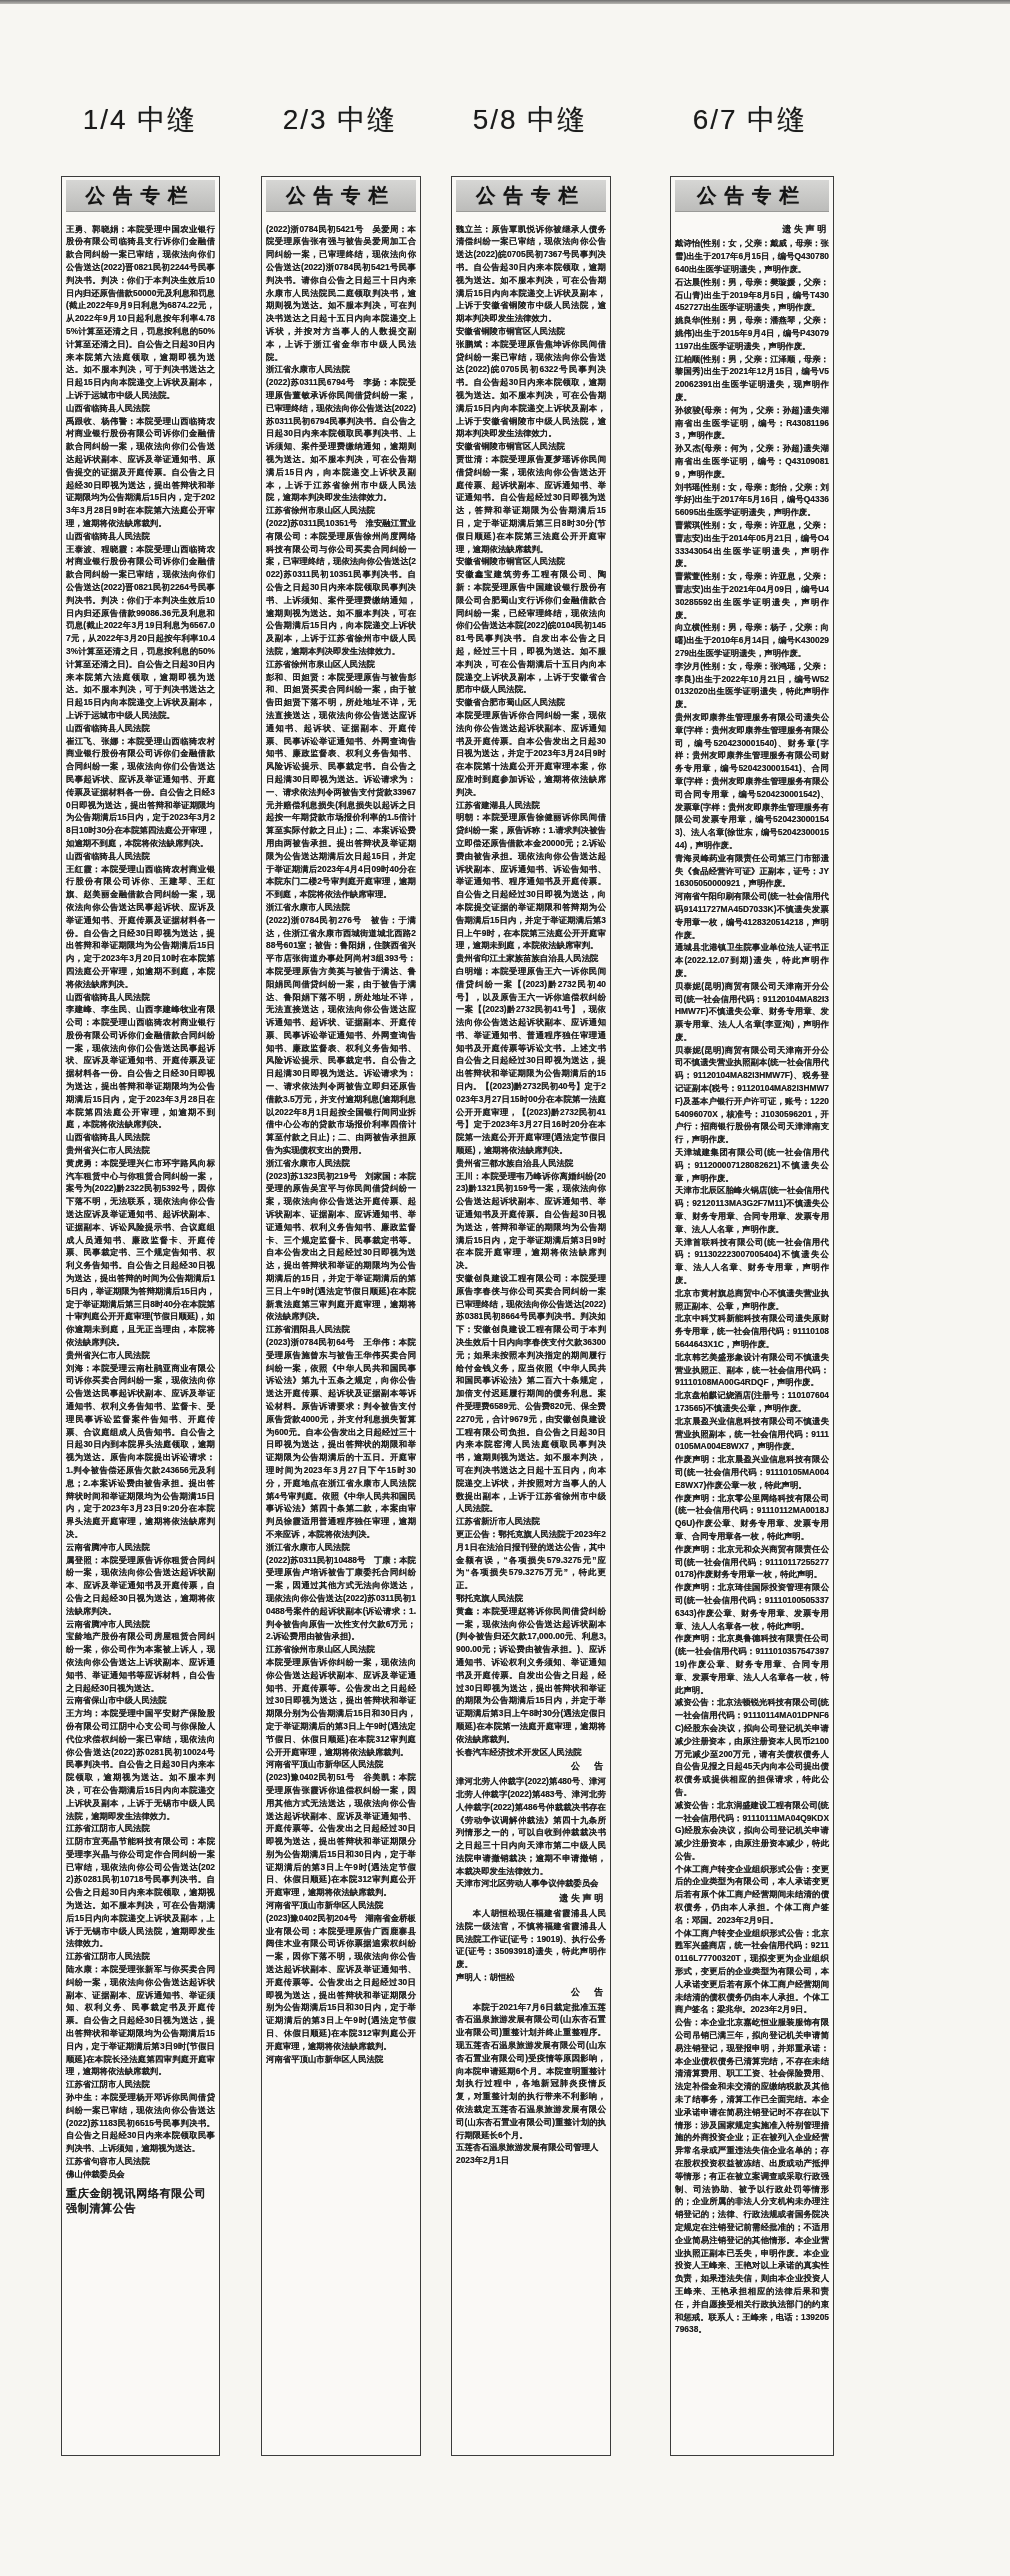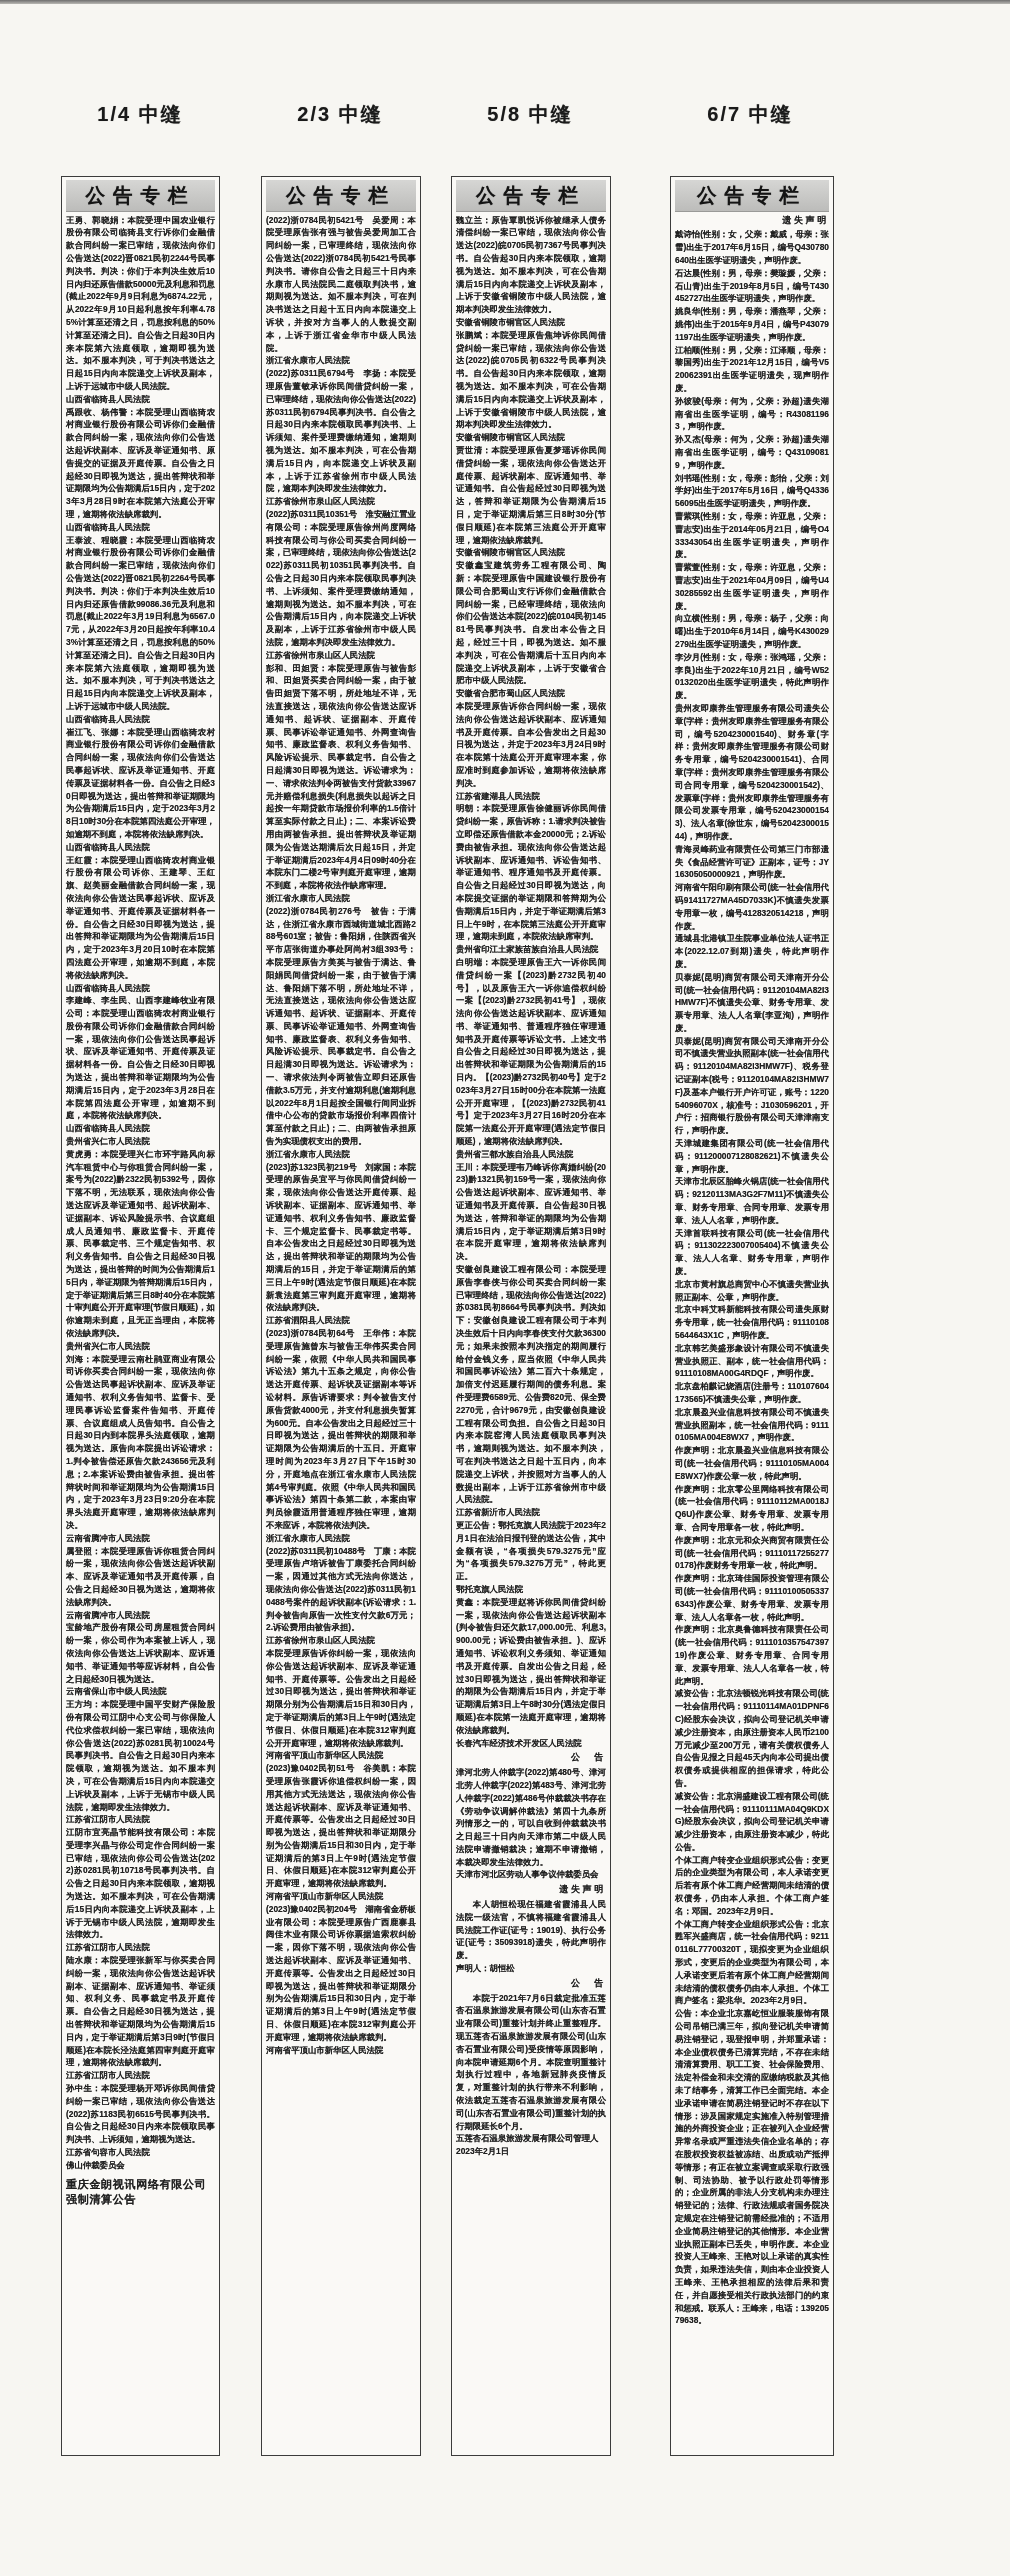--- a/index.html
+++ b/index.html
@@ -7,30 +7,30 @@
     width:1010px;height:2576px;position:relative;
     background:#f7f6f2;
     font-family:"Liberation Sans","DejaVu Sans",sans-serif;
     color:#1d1d1d;
     -webkit-font-smoothing:antialiased;
   }
   .scan-edge{position:absolute;top:0;left:0;width:1010px;height:4px;
     background:linear-gradient(#6f6f6f,#b9b8b4);}
   .col-header{
     position:absolute;top:101px;transform:translateX(-50%);
-    font-size:20px;font-weight:bold;letter-spacing:2px;color:#1a1a1a;
+    font-size:28px;font-weight:normal;letter-spacing:2px;color:#1a1a1a;
     text-shadow:0 0 0.7px rgba(0,0,0,.45);white-space:nowrap;
   }
   .colbox{
     position:absolute;top:176px;height:2280px;box-sizing:border-box;
     border:1.3px solid #3c3c3c;background:#faf9f6;
     padding:2.7px 4px 6.7px 4px;overflow:hidden;
   }
   .bar{
-    height:31px;margin:0 0 2px 0;
+    height:31px;margin:0 0 11px 0;
     background:linear-gradient(#d6d6d4,#bcbcba);
     border-bottom:0.7px solid #9a9a98;
     display:flex;align-items:center;justify-content:center;
     font-size:19.5px;font-weight:bold;letter-spacing:8px;color:#141414;
     text-shadow:0 0 0.7px rgba(0,0,0,.5);
   }
   .colbody{
     font-size:8.4px;line-height:12.8px;font-weight:700;
     text-align:justify;color:#202020;
     text-shadow:0 0 0.3px rgba(0,0,0,.55);

